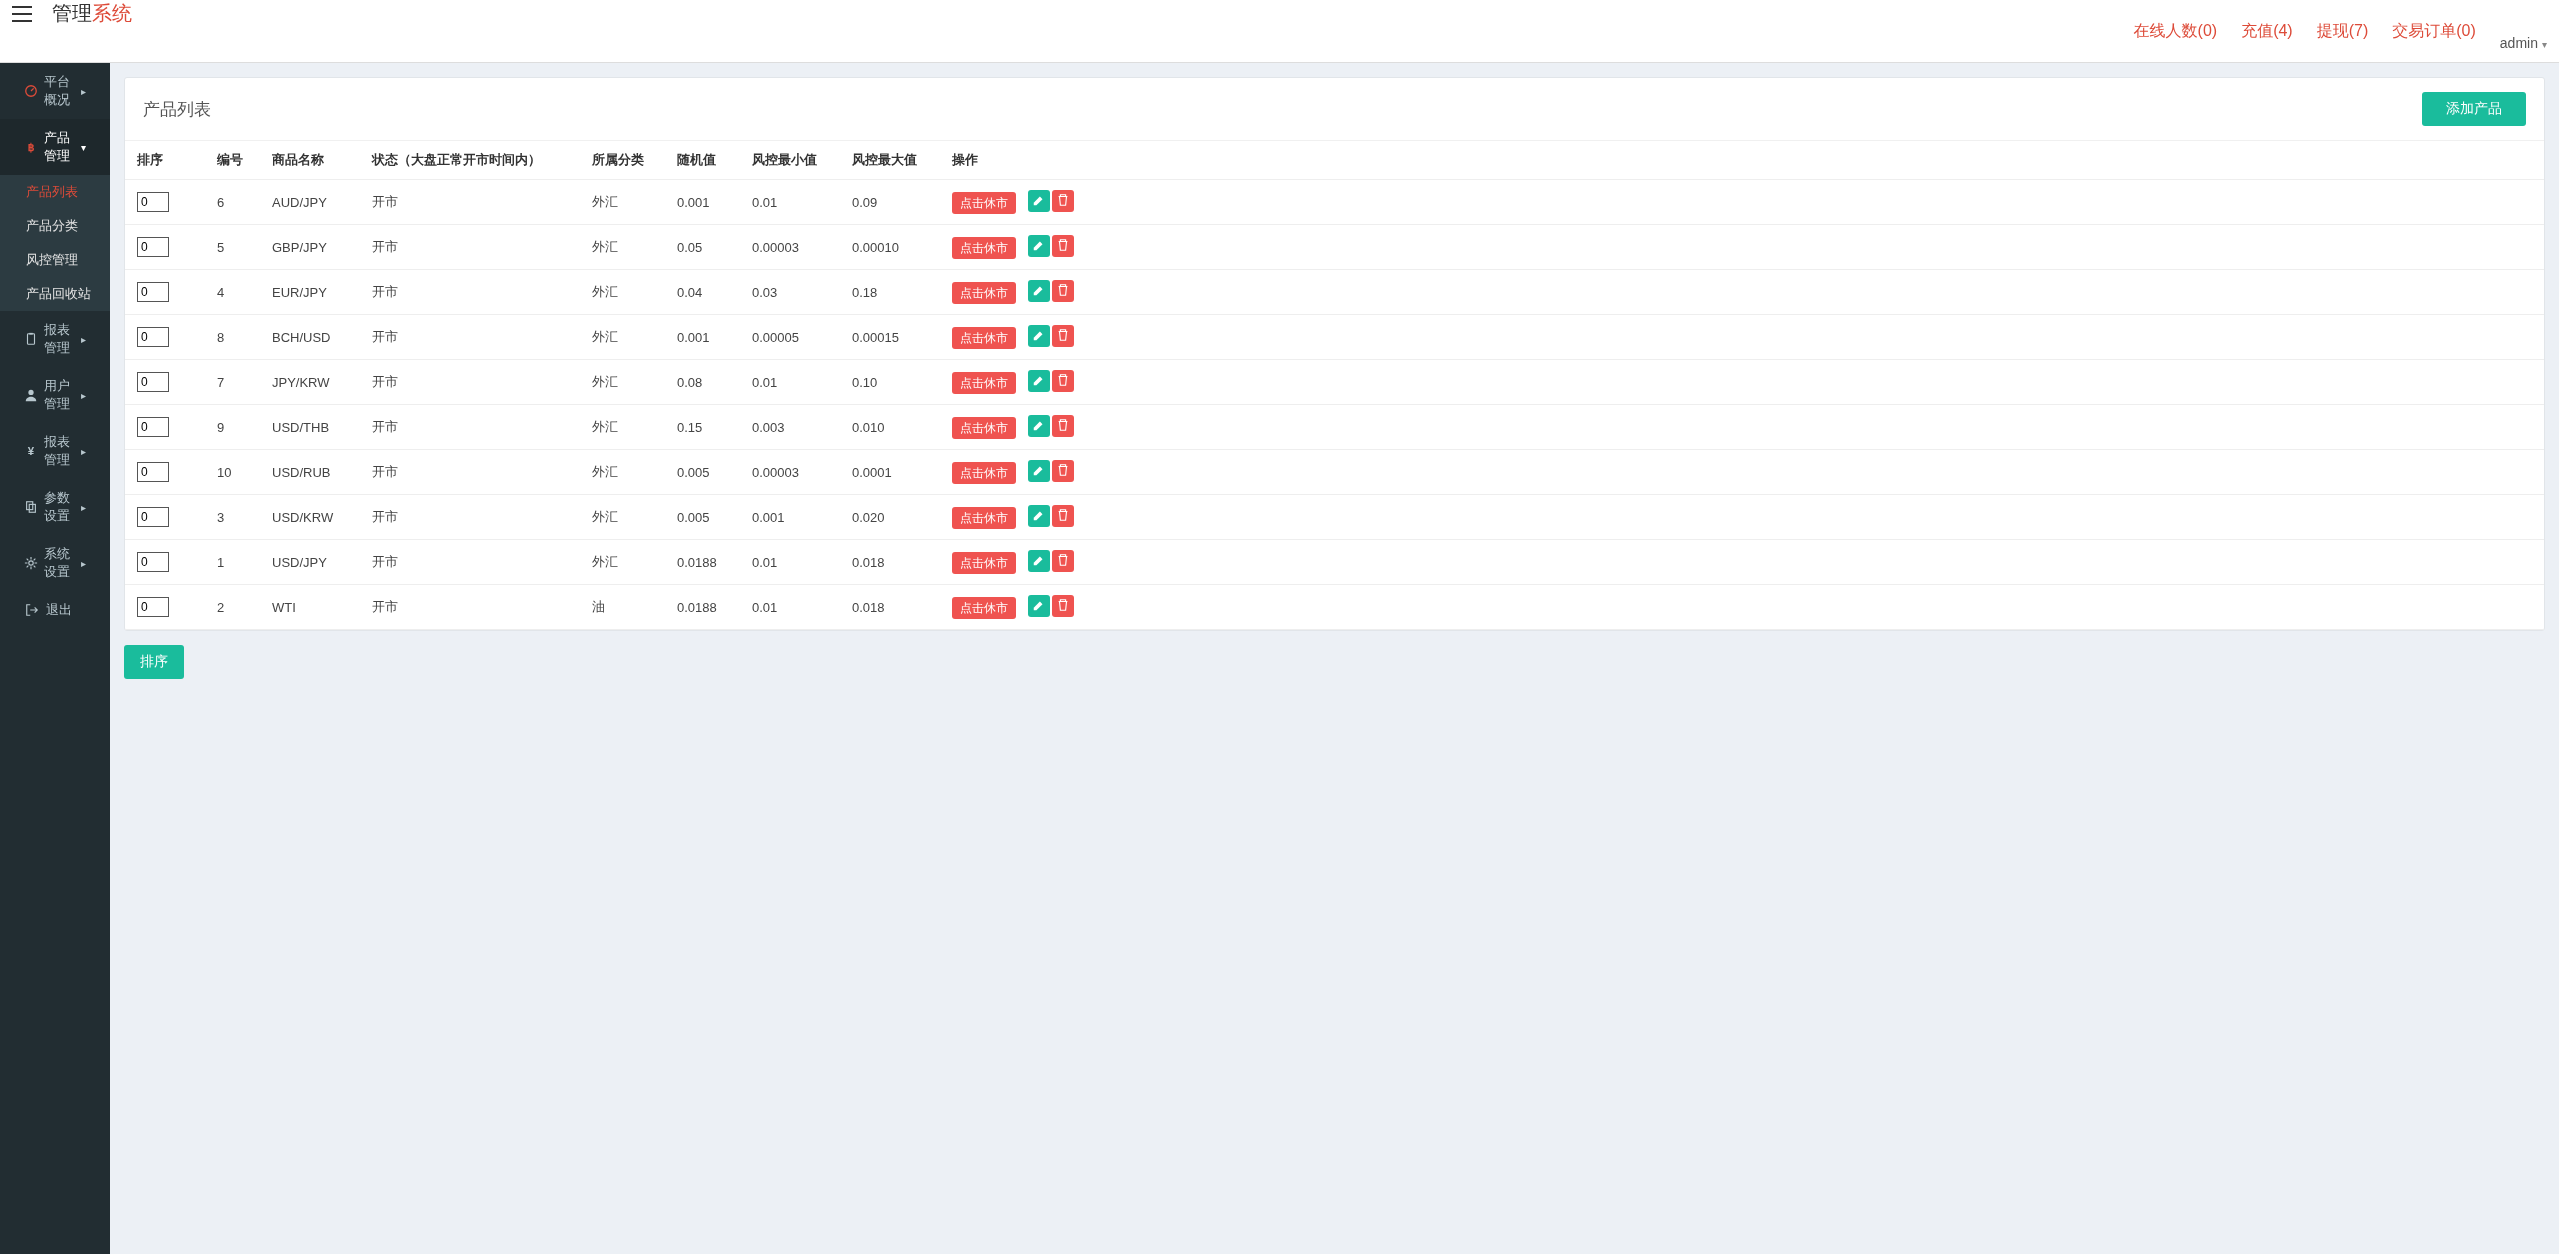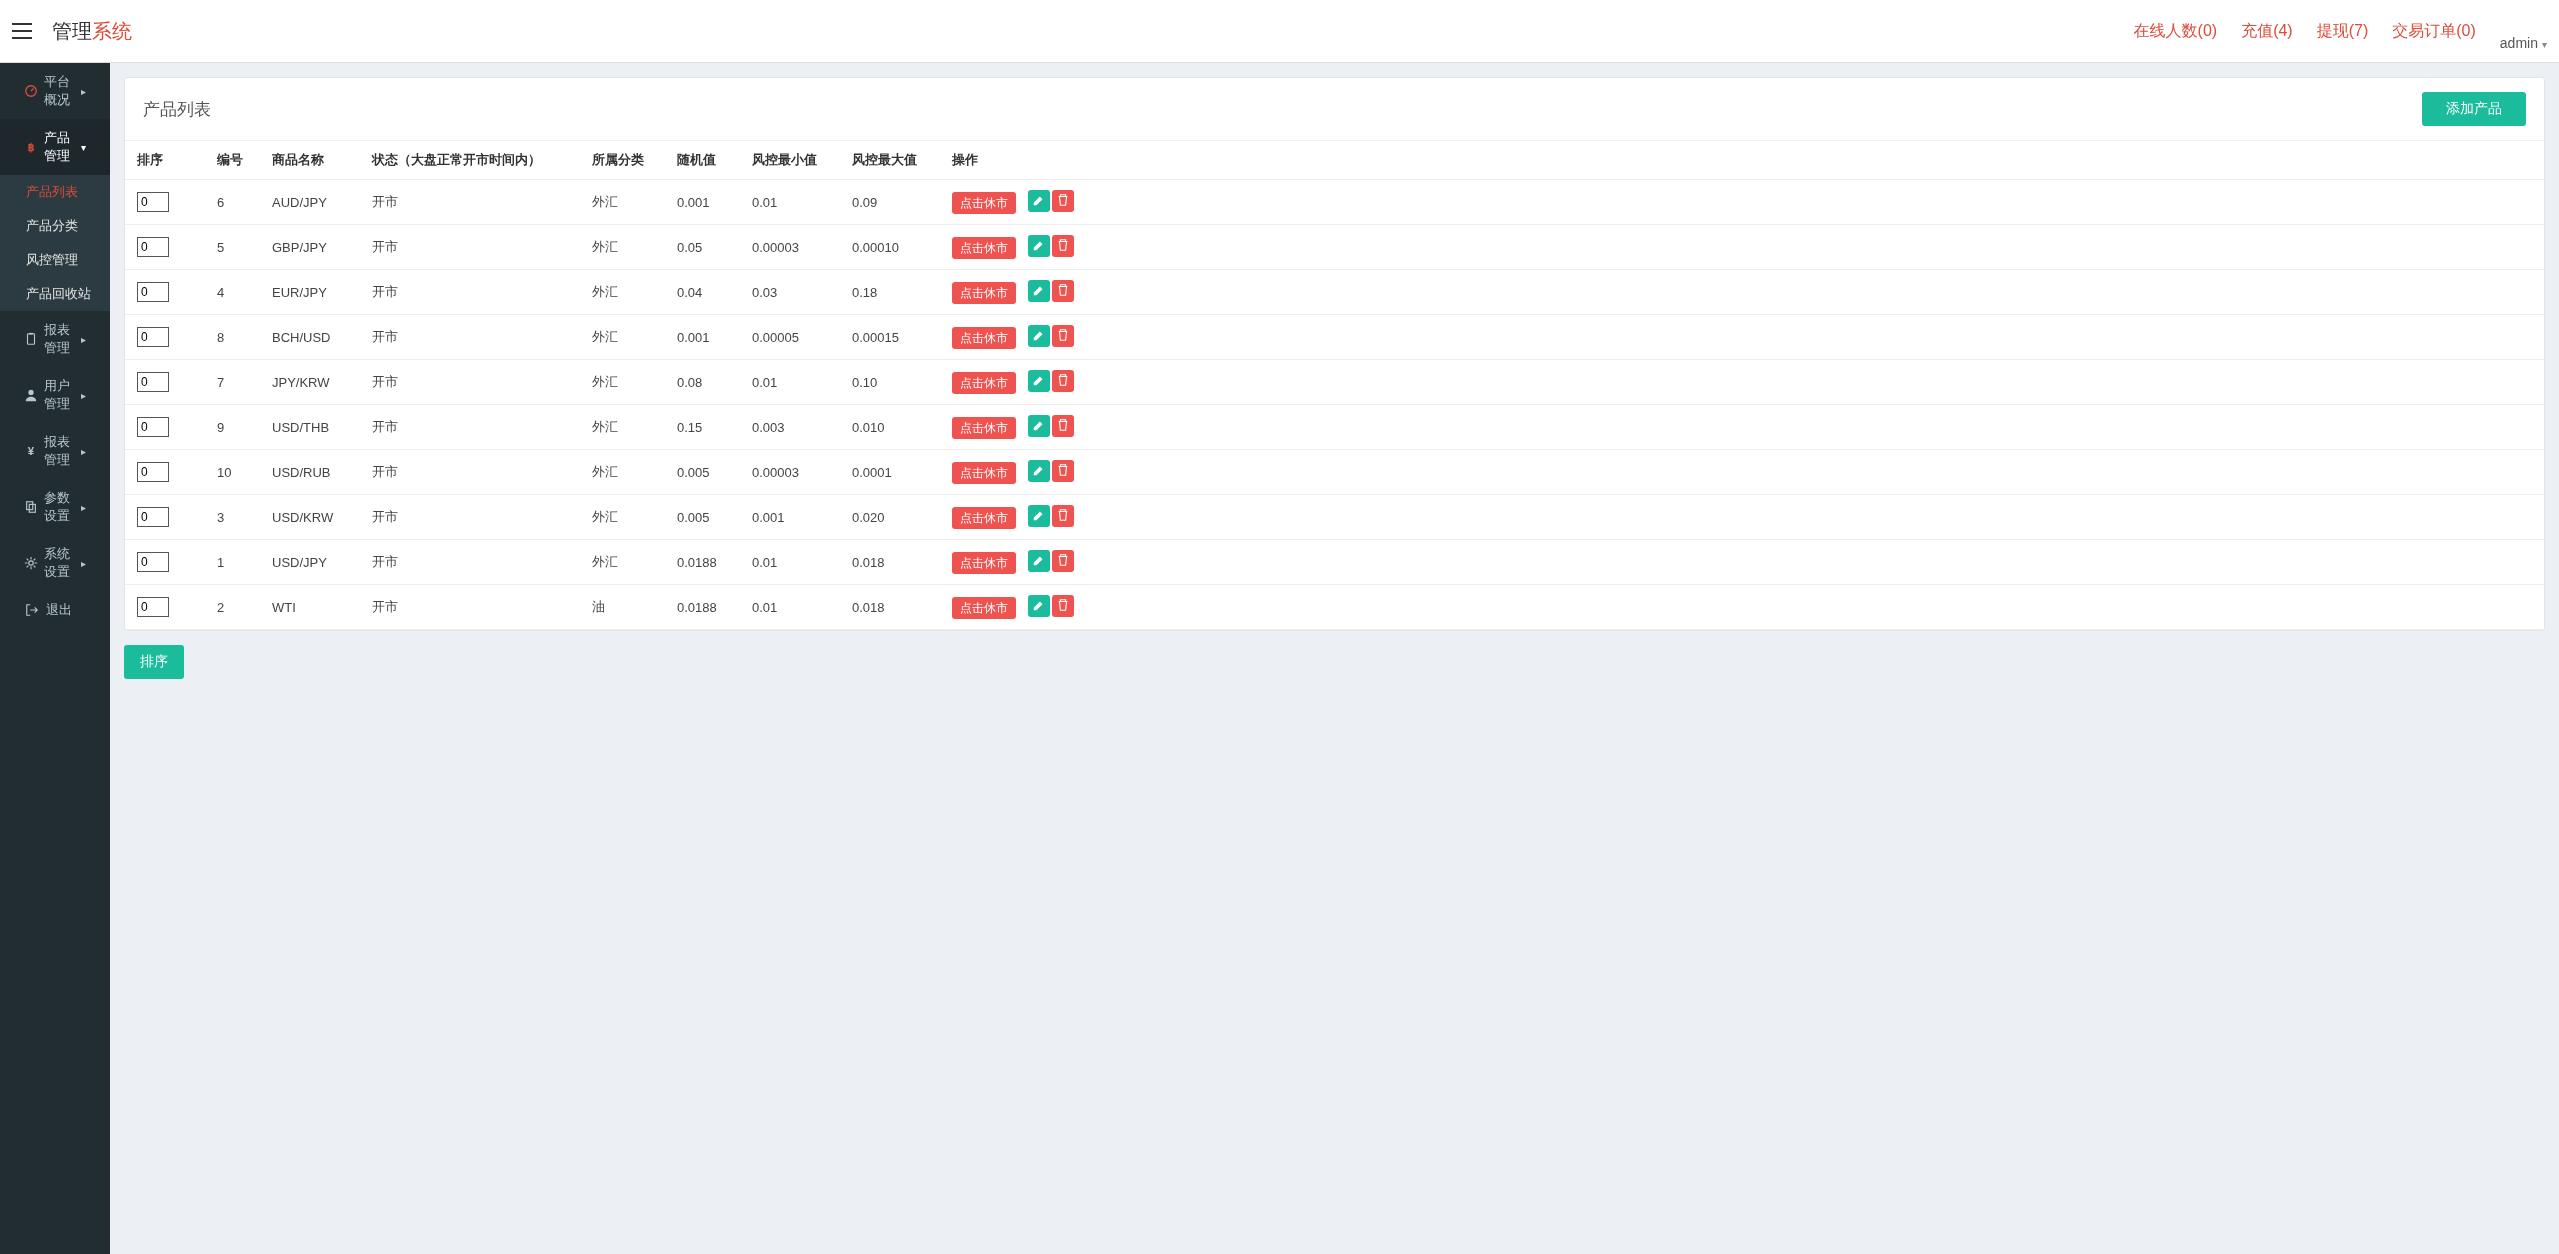--- a/index.html
+++ b/index.html
@@ -1,19 +1,19 @@
 <!DOCTYPE html>
 <html><head>
 <meta charset="utf-8">
 <style>
 * { margin: 0; padding: 0; box-sizing: border-box; }
 body { font-family: -apple-system, "PingFang SC", "Microsoft YaHei", sans-serif; background: #ecf0f5; font-size: 14px; color: #333; }
 
 
-.header { background: #ffffff; height: 63px; display: flex; align-items: center; border-bottom: 1px solid #ddd; padding: 0 12px; }
+.header { background: #ffffff; height: 63px; display: flex; border-bottom: 1px solid #ddd; padding: 0 12px; }
 .menu-toggle { width: 28px; height: 28px; display: inline-flex; flex-direction: column; justify-content: center; gap: 5px; cursor: pointer; margin-right: 12px; }
 .menu-toggle span { display: block; height: 2px; background: #333; width: 20px; }
 .logo { font-size: 20px; font-weight: 500; }
 .logo .red { color: #dd4b39; }
 .header-right { margin-left: auto; display: flex; align-items: center; gap: 24px; }
 .header-link { color: #dd4b39; font-size: 16px; cursor: pointer; }
 .admin-drop { color: #555; font-size: 14px; cursor: pointer; margin-top: 24px; }
 .admin-drop .caret { font-size: 10px; margin-left: 4px; color: #888; }
 
 

